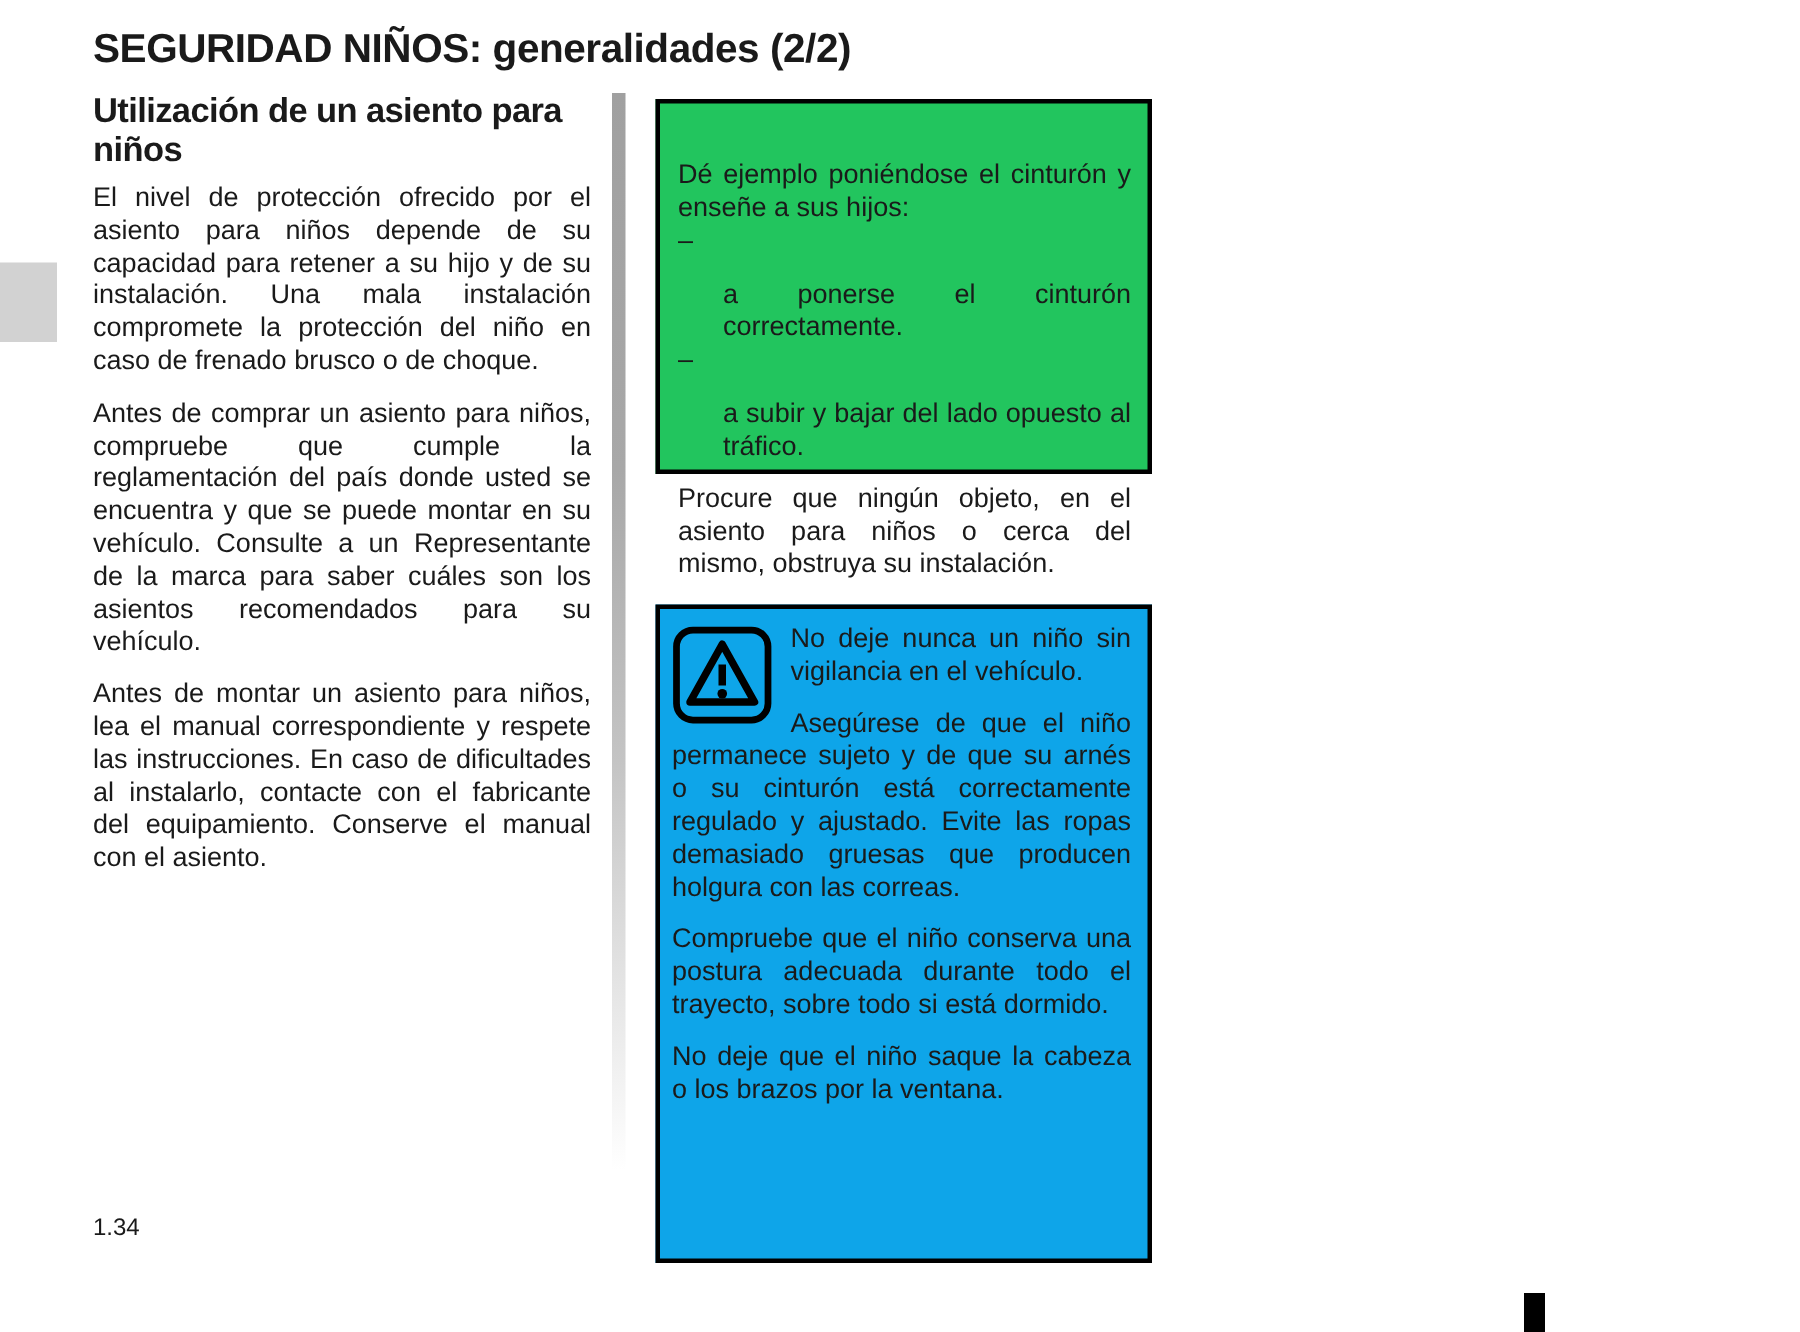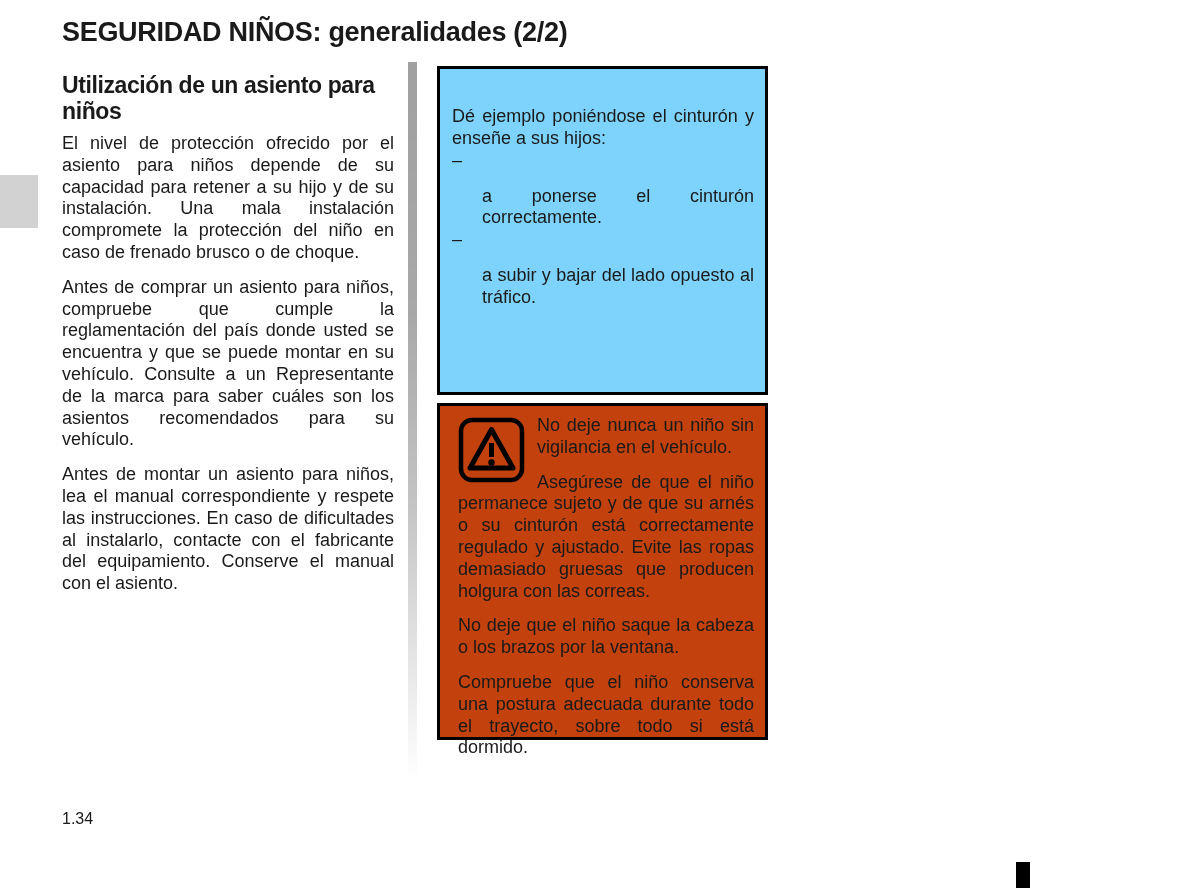--- a/index.html
+++ b/index.html
@@ -28,21 +28,20 @@
   }
 
   
   .left-col {
     position: absolute; left: 62px; top: 60px; width: 332px;
   }
   .section-heading {
     font-size: 23px; font-weight: bold; line-height: 26px;
     letter-spacing: -0.4px;
     margin-bottom: 9px;
-    margin-top: 12px;
   }
   .body-par {
     font-size: 18px; line-height: 21.8px;
     text-align: justify;
     hyphens: auto; -webkit-hyphens: auto;
     margin-bottom: 13px;
   }
 
   
   .divider-bar {
@@ -55,28 +54,28 @@
 
   
   .note-box {
     position: absolute; left: 437px; width: 331px;
     border: 3px solid #000000;
     font-size: 18px; line-height: 21.8px;
     text-align: justify;
     hyphens: auto; -webkit-hyphens: auto;
   }
   .advice-box {
-    top: 66px; height: 329px;
-    background: #7dd3fc;
+    top: 66px; height: 250px;
+    background: #22c55e;
     padding: 37px 11px 0 12px;
   }
   .warning-box {
-    top: 403px; height: 337px;
-    background: #c2410c;
-    padding: 9px 11px 0 18px;
+    top: 403px; height: 439px;
+    background: #0ea5e9;
+    padding: 9px 11px 0 8px;
   }
   .note-box p { margin-bottom: 13px; }
   .advice-box .intro { margin-bottom: 0; }
 
   .bullet-row { display: flex; }
   .bullet-row .dash { width: 30px; flex: 0 0 30px; }
   .bullet-row .bullet-text { flex: 1; text-align: justify; margin-top: 36px; }
   .bullet-list { margin-bottom: 13px; }
 
   
@@ -119,31 +118,32 @@
   <div class="bullet-list">
     <div class="bullet-row">
       <span class="dash">–</span>
       <span class="bullet-text">a ponerse el cinturón correctamente.</span>
     </div>
     <div class="bullet-row">
       <span class="dash">–</span>
       <span class="bullet-text">a subir y bajar del lado opuesto al tráfico.</span>
     </div>
   </div>
+  <p>Procure que ningún objeto, en el asiento para niños o cerca del mismo, obstruya su instalación.</p>
 </div>
 
 <div class="note-box warning-box">
   <span class="warn-icon">
     <svg viewBox="0 0 67 66" xmlns="http://www.w3.org/2000/svg">
       <rect x="3" y="3" width="61" height="60" rx="11" ry="11" fill="none" stroke="#000" stroke-width="4.5"></rect>
       <path d="M33.5 12.5 L55 51 L12 51 Z" fill="none" stroke="#000" stroke-width="5" stroke-linejoin="round"></path>
       <rect x="31" y="26" width="5" height="14" fill="#000"></rect>
       <circle cx="33.5" cy="45.5" r="3.2" fill="#000"></circle>
     </svg>
   </span>
   <p>No deje nunca un niño sin vigilancia en el vehículo.</p>
   <p>Asegúrese de que el niño permanece sujeto y de que su arnés o su cinturón está correctamente regulado y ajustado. Evite las ropas demasiado gruesas que producen holgura con las correas.</p>
+  <p>Compruebe que el niño conserva una postura adecuada durante todo el trayecto, sobre todo si está dormido.</p>
   <p>No deje que el niño saque la cabeza o los brazos por la ventana.</p>
-  <p>Compruebe que el niño conserva una postura adecuada durante todo el trayecto, sobre todo si está dormido.</p>
 </div>
 
 <div class="page-number">1.34</div>
 <div class="print-marker"></div>
 
 </body></html>

